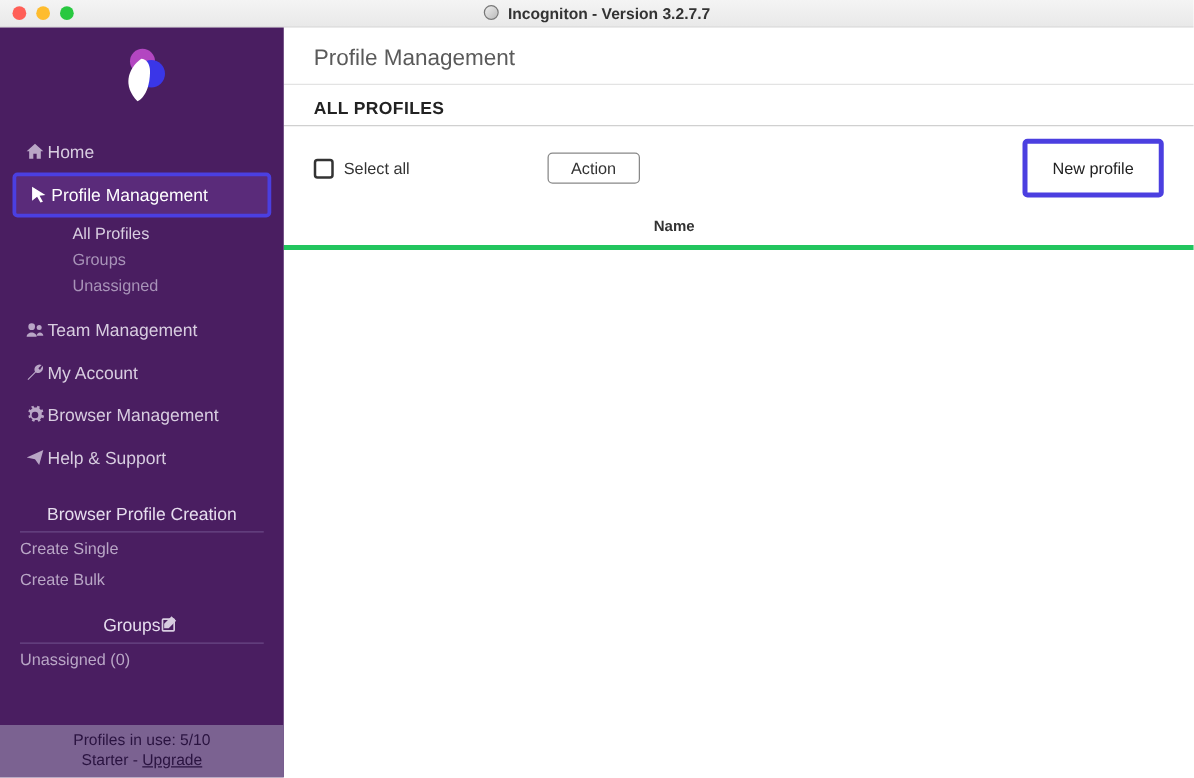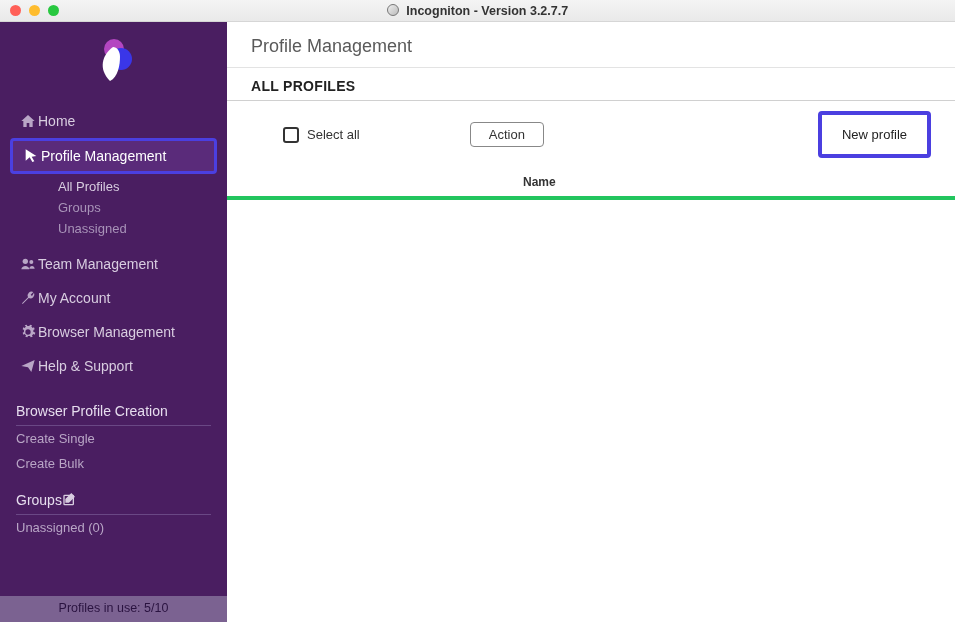--- a/index.html
+++ b/index.html
@@ -71,21 +71,21 @@
   }
   .subnav-item.dim { color:#a893b8; }
 
   .section {
     padding: 0 16px;
     margin-top: 10px;
   }
   .section-header {
     font-size: 14px; color:#e6ddee; padding: 6px 0;
     border-bottom: 1px solid #6a4885;
-    display:flex; justify-content:flex-start; align-items:center;
+    display:flex; justify-content:center; align-items:center;
   }
   .section-link {
     font-size: 13px; color:#b9a6c6; padding:5px 0; cursor:pointer;
   }
 
   .sidebar-footer {
     position:absolute; bottom:0; left:0; right:0;
     background: #7b6291;
     text-align:center;
     padding: 4px 0 6px;
@@ -105,21 +105,20 @@
     padding: 10px 24px 6px;
     border-bottom: 1px solid #d0d0d0;
   }
   .subheader h2 {
     font-size: 14px; font-weight:700; color:#222; letter-spacing:0.3px;
   }
   .toolbar {
     display:flex; align-items:center;
     padding: 10px 24px 8px;
     gap: 10px;
-    margin-left: 32px;
   }
   .select-all {
     display:flex; align-items:center; gap:8px; font-size:13px; color:#333;
     cursor:pointer;
   }
   .checkbox {
     width:16px; height:16px; border:2px solid #333; border-radius:3px; background:#fff;
   }
   .spacer-sm { width: 90px; }
   .btn {
@@ -254,20 +253,23 @@
               <rect x="3" y="5" width="14" height="14" rx="1"></rect>
               <path d="M14 3l4 4-8 8H6v-4z" fill="#d8cde0"></path>
             </svg>
         </span>
       </div>
       <div class="section-link">Unassigned (0)</div>
     </div>
 
     <div class="sidebar-footer">
       <div>Profiles in use:  5/10</div>
+      <div>
+        <span>Starter - </span><span class="upgrade">Upgrade</span>
+      </div>
     </div>
   </aside>
 
   <main class="main">
     <div class="page-title">Profile Management</div>
 
     <div class="subheader">
       <h2>ALL PROFILES</h2>
     </div>
 

